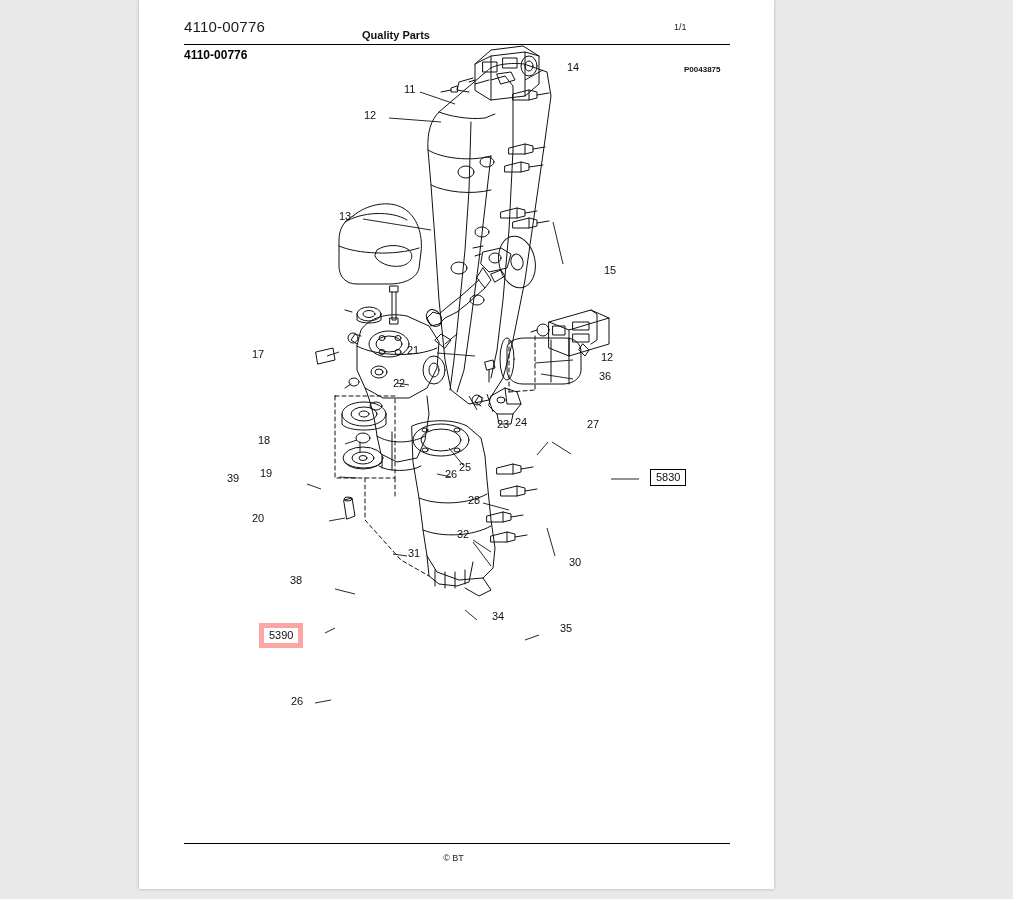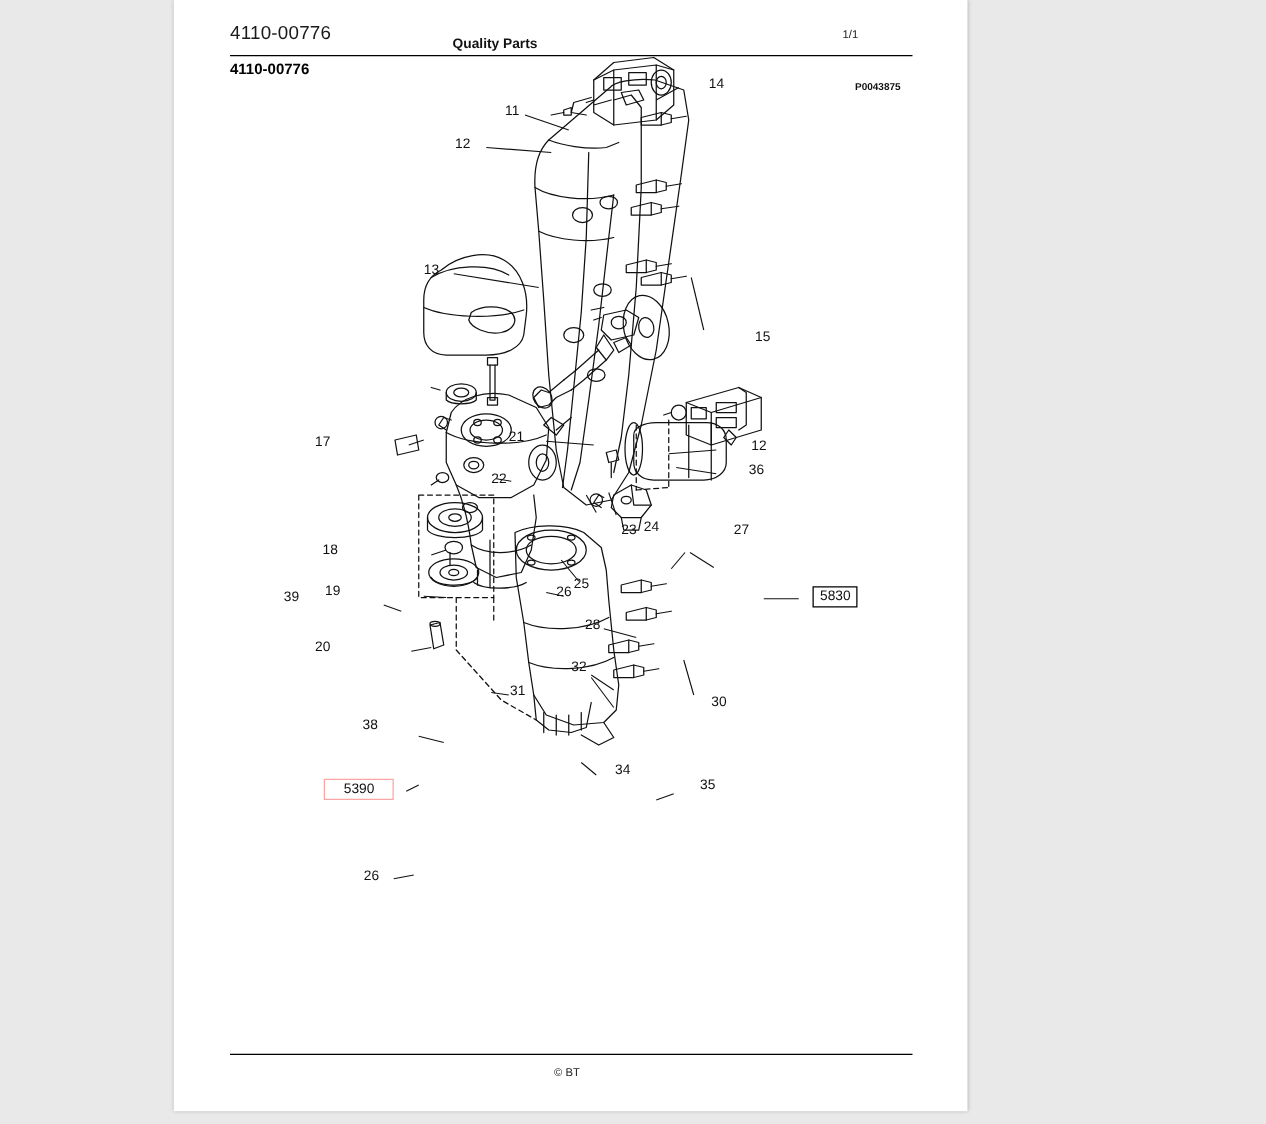--- a/index.html
+++ b/index.html
@@ -396,19 +396,19 @@
       <span style="position:absolute;left:269px;top:547px;font-size:11px;color:#111;">31</span>
       <span style="position:absolute;left:318px;top:528px;font-size:11px;color:#111;">32</span>
       <span style="position:absolute;left:353px;top:610px;font-size:11px;color:#111;">34</span>
       <span style="position:absolute;left:421px;top:622px;font-size:11px;color:#111;">35</span>
       <span style="position:absolute;left:460px;top:370px;font-size:11px;color:#111;">36</span>
       <span style="position:absolute;left:152px;top:695px;font-size:11px;color:#111;">26</span>
       <span style="position:absolute;left:128px;top:574px;font-size:11px;color:#111;margin-left:23px;">38</span>
       <span style="position:absolute;left:88px;top:472px;font-size:11px;color:#111;">39</span>
 
       <div style="position:absolute;left:511px;top:469px;border:1px solid #000;background:#fff;padding:1px 5px;font-size:11px;color:#111;line-height:1.15;">5830</div>
-      <div style="position:absolute;left:120px;top:623px;border:1px solid #fca5a5;background:#fff;padding:1px 15px;font-size:11px;color:#111;line-height:1.15;">5390</div>
+      <div style="position:absolute;left:120px;top:623px;border:5px solid #fca5a5;background:#fff;padding:1px 5px;font-size:11px;color:#111;line-height:1.15;">5390</div>
     </div>
 
     <div class="foot-rule"></div>
     <div class="foot-center">© BT</div>
   </div>
 </div>
 
 </body></html>

